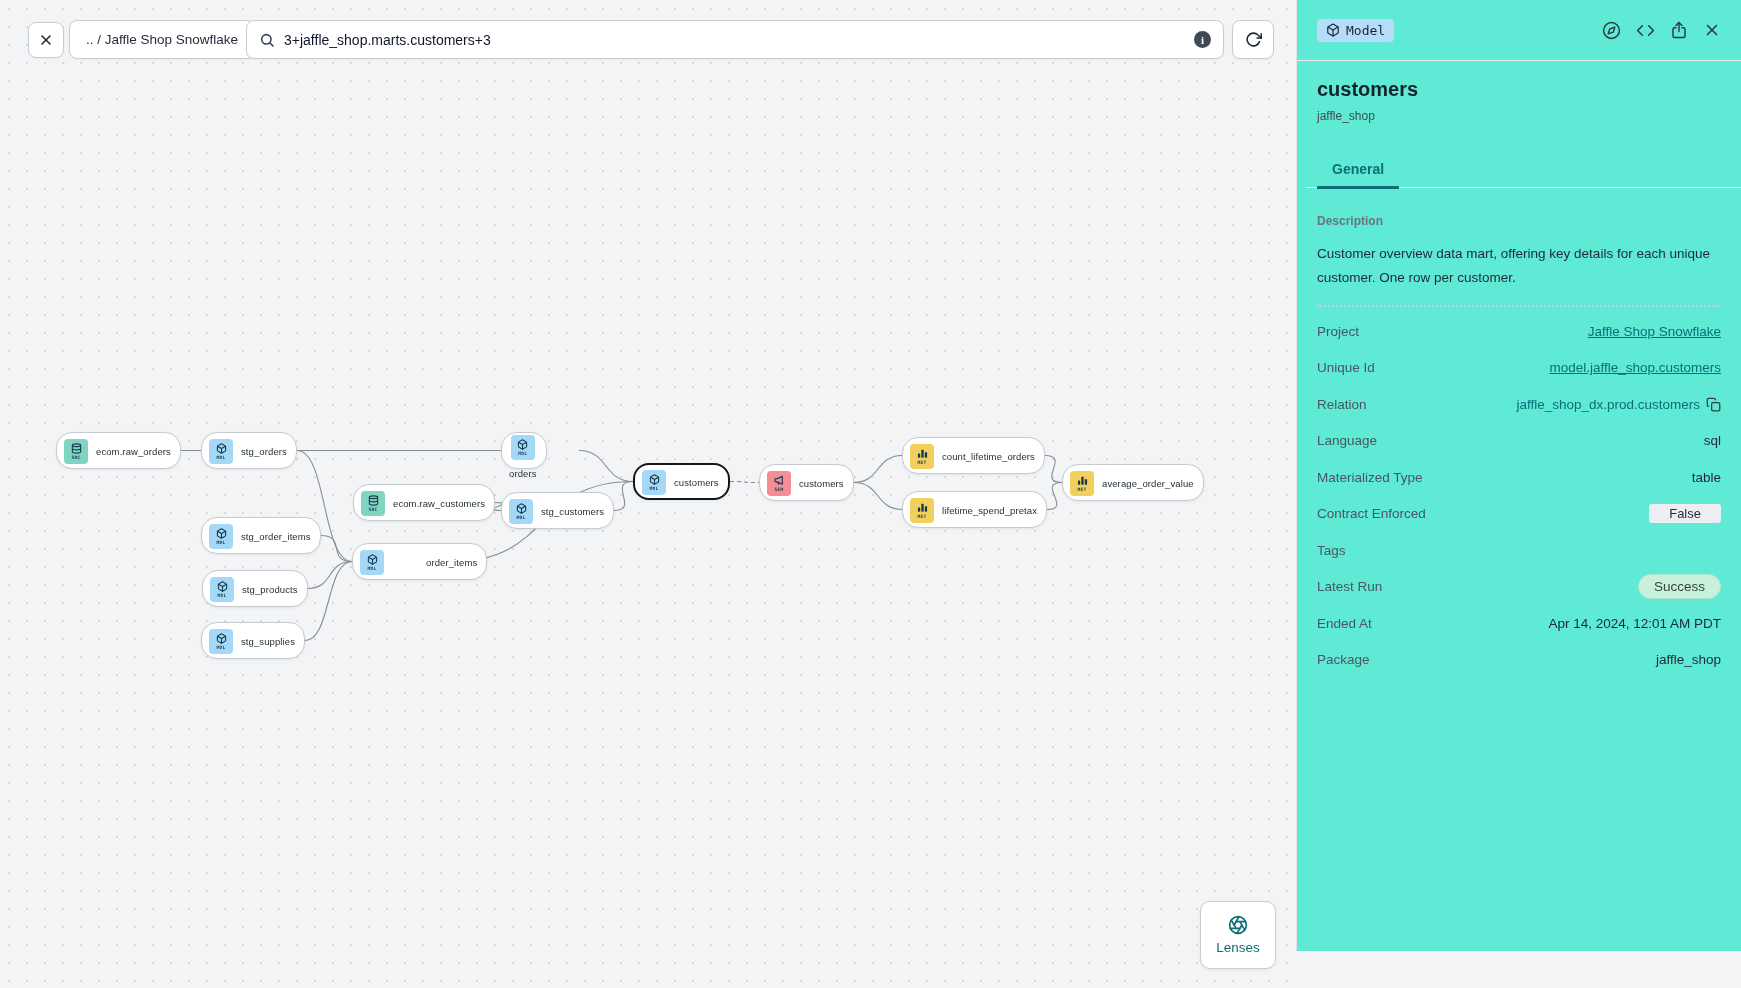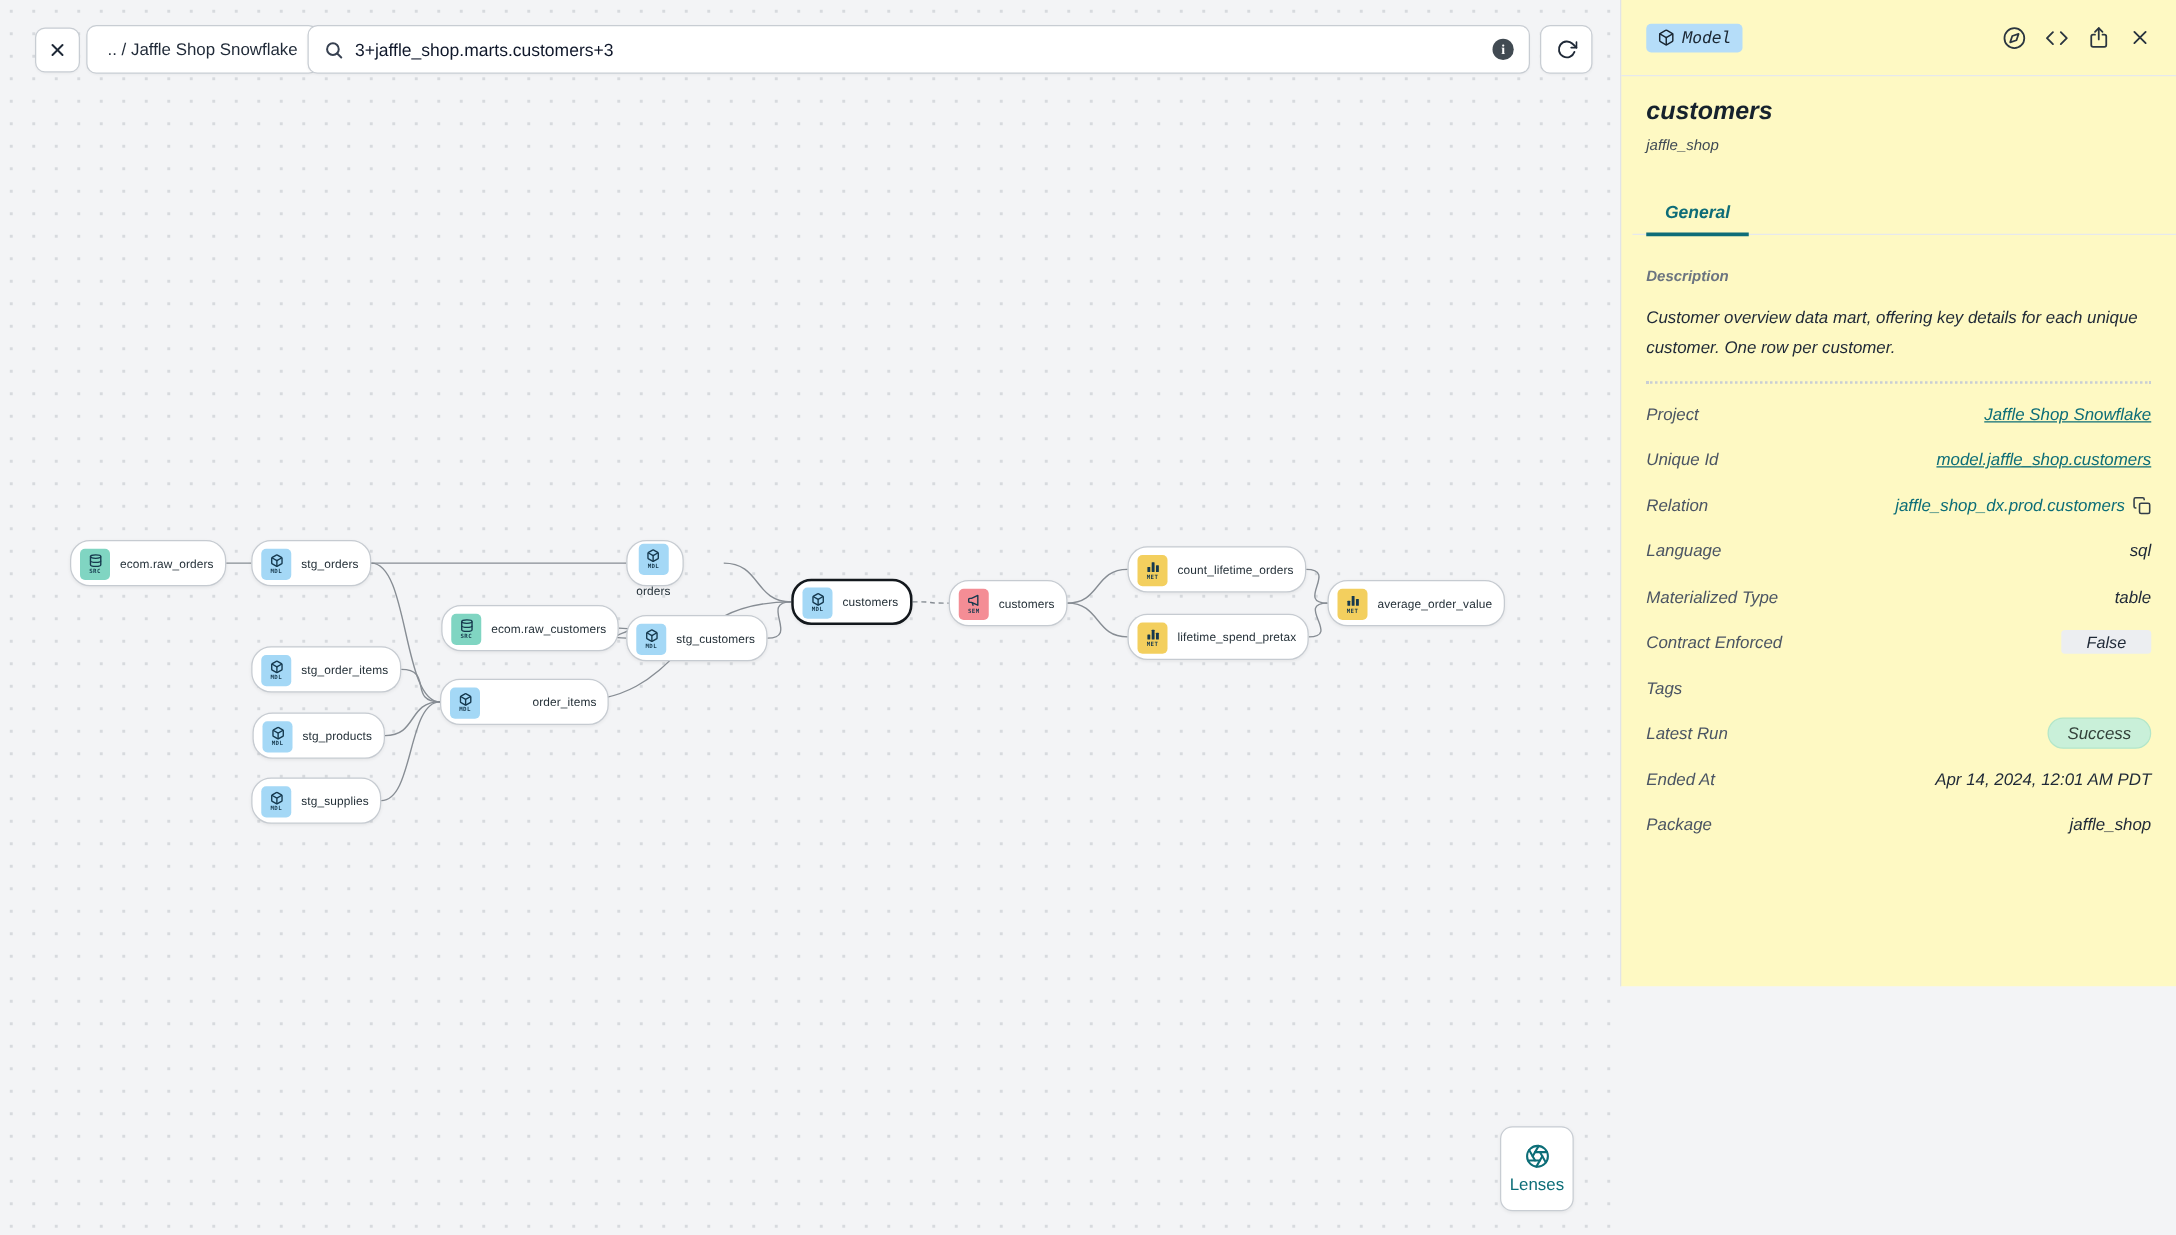--- a/index.html
+++ b/index.html
@@ -40,29 +40,29 @@
     align-items:center; justify-content:center; gap:1px; flex:none; }
   .chip svg { display:block; }
   .chip .t { font-size:4.6px; font-weight:bold; color:#16394e; letter-spacing:.3px;
     font-family:"DejaVu Sans Mono",monospace; }
   .chip.SRC { background:#80d5c2; }
   .chip.MDL { background:#a4d8f6; }
   .chip.SEM { background:#f48d95; }
   .chip.MET { background:#f3cf5e; }
 
   
-  .lenses { position:absolute; left:1200px; top:901px; width:59px; height:68px;
+  .lenses { position:absolute; left:1200px; top:901px; width:76px; height:68px;
     background:#fff; border:1px solid #c8cdd3; border-radius:10px; display:flex;
     flex-direction:column; align-items:center; justify-content:center; gap:5px;
     cursor:pointer; box-shadow:0 1px 3px rgba(0,0,0,.06); }
   .lenses span { font-size:13.5px; color:#0d6e78; }
 
   
-  .panel { position:absolute; left:1296px; top:0; width:445px; height:789px;
-    background:#fef9c3; border-left:1px solid #e2e4e8;font-style:italic; }
+  .panel { position:absolute; left:1296px; top:0; width:445px; height:951px;
+    background:#5eead4; border-left:1px solid #e2e4e8; }
   .panel-head { height:61px; display:flex; align-items:center; padding:0 20px;
     border-bottom:1px solid #e7e9ec; }
   .type-badge { display:inline-flex; align-items:center; gap:6px; background:#b5ddf9;
     border-radius:4px; padding:4px 9px; font-family:"DejaVu Sans Mono",monospace;
     font-size:13px; color:#1b2733; }
   .head-actions { margin-left:auto; display:flex; align-items:center; gap:15px; color:#2b3640; }
   .h-icon { cursor:pointer; display:flex; align-items:center; }
   .panel-body { padding:0 20px; }
   .p-title { font-size:20px; font-weight:bold; color:#16222d; margin-top:17px; }
   .p-sub { font-size:12px; color:#404b55; margin-top:8px; }

